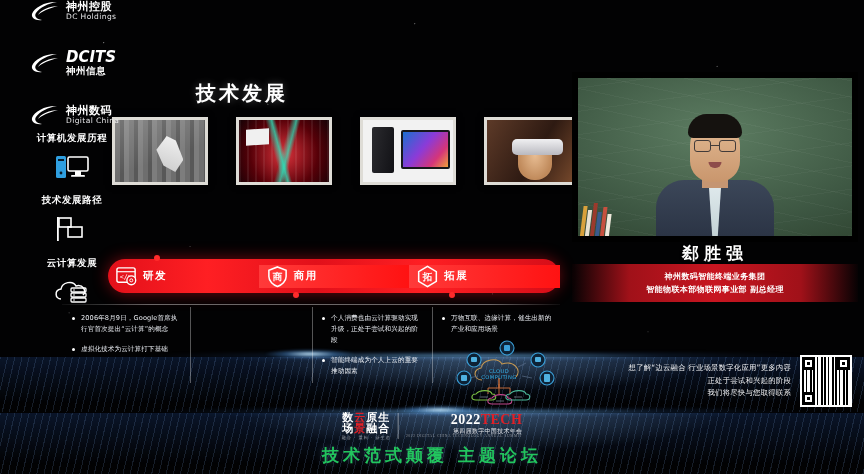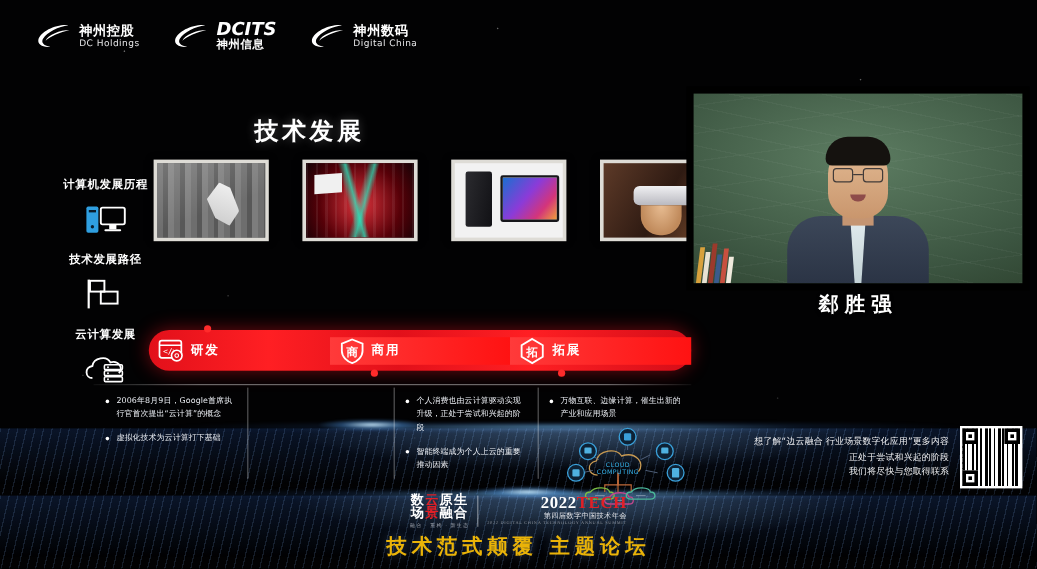--- a/index.html
+++ b/index.html
@@ -51,30 +51,30 @@
   }
   .horizon .flare {
     position:absolute; width:90px; height:10px; top:-3px;
     background:radial-gradient(ellipse at center, rgba(200,235,255,.95), rgba(90,170,255,.35) 40%, transparent 72%);
     filter:blur(1px);
   }
   .horizon.h1 .flare { left:265px; }
   .horizon.h2 .flare { left:395px; }
 
   
-  #logobar { position:absolute; left:0; top:0; width:864px; height:60px; display:flex; align-items:center; gap:28px; padding-left:30px; z-index:6; }
+  #logobar { position:absolute; left:0; top:0; width:864px; height:60px; display:flex; align-items:flex-start; gap:28px; padding-left:30px; z-index:6;flex-direction:column; }
   .logo { display:flex; align-items:center; gap:6px; }
   .swoosh { width:30px; height:22px; flex:none; }
   .logo-txt { line-height:1.05; }
   .logo-cn { font-size:11px; font-weight:700; letter-spacing:.5px; white-space:nowrap; }
   .logo-cn.big { font-size:15px; font-style:italic; letter-spacing:0; }
   .logo-en { font-size:7.5px; letter-spacing:.4px; color:#e8e8ea; white-space:nowrap; }
 
   
-  #slide { position:absolute; left:0; top:70px; width:566px; height:300px; z-index:5;margin-left:16px; }
+  #slide { position:absolute; left:0; top:54px; width:566px; height:300px; z-index:5; }
   #slide-title {
     position:absolute; left:196px; top:26px;
     font-size:20px; font-weight:700; letter-spacing:3px; color:#fff;
     text-shadow:0 0 9px rgba(255,255,255,.28);
   }
   
   .sec-label { position:absolute; left:28px; text-align:center; width:88px; }
   .sec-label .txt { font-size:9.5px; font-weight:700; letter-spacing:.6px; color:#fff; white-space:nowrap; }
   .sec-label .ico { margin-top:7px; display:flex; justify-content:center; }
   #lab-computer { top:78px; }
@@ -227,21 +227,21 @@
   .el-cn .r1 em, .el-cn .r2 em { font-style:normal; color:#e02027; }
   .el-cn .r3 { font-size:4.2px; letter-spacing:1px; color:#9aa0ab; margin-top:2px; }
   .el-div { width:1px; height:26px; background:rgba(255,255,255,.45); }
   .el-en { line-height:1.05; text-align:right; }
   .el-en .y { font-size:14px; font-weight:700; letter-spacing:.5px; }
   .el-en .y span.t { color:#fff; }
   .el-en .y span.o { color:#e02027; }
   .el-en .s1 { font-size:6px; letter-spacing:.3px; color:#e4e6ea; }
   .el-en .s2 { font-size:3.6px; letter-spacing:.6px; color:#8d939d; margin-top:1px; }
   #forum-title { position:absolute; left:50%; transform:translateX(-50%); bottom:7px;
-    font-size:17px; font-weight:700; letter-spacing:4px; color:#eab308; white-space:nowrap;
+    font-size:17px; font-weight:700; letter-spacing:4px; color:#22c55e; white-space:nowrap;
     text-shadow:0 0 10px rgba(140,190,255,.35); }
 </style>
 </head>
 <body>
 
 <div id="stage">
   <div class="stars"></div>
 
   <div class="horizon h1">
     <div class="beam"></div>
@@ -452,20 +452,24 @@
         <div class="p-glass">
             <i class="l"></i>
             <i class="r"></i>
             <b></b>
           </div>
         <div class="p-mouth"></div>
       </div>
     </div>
   </div>
   <div id="speaker-name">郄胜强</div>
+  <div id="speaker-title">
+    <div>神州数码智能终端业务集团</div>
+    <div>智能物联本部物联网事业部 副总经理</div>
+  </div>
 
   <div id="qrblock">
     <div id="qrtext">
       <div>想了解“边云融合 行业场景数字化应用”更多内容</div>
       <div>正处于尝试和兴起的阶段</div>
       <div>我们将尽快与您取得联系</div>
     </div>
     <div id="qrimg">
       <div class="pat">
           <i class="tl"></i>

